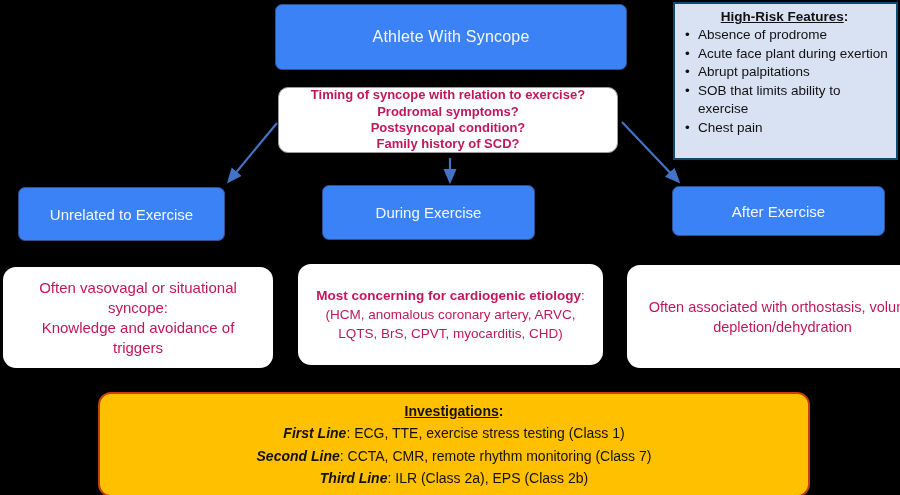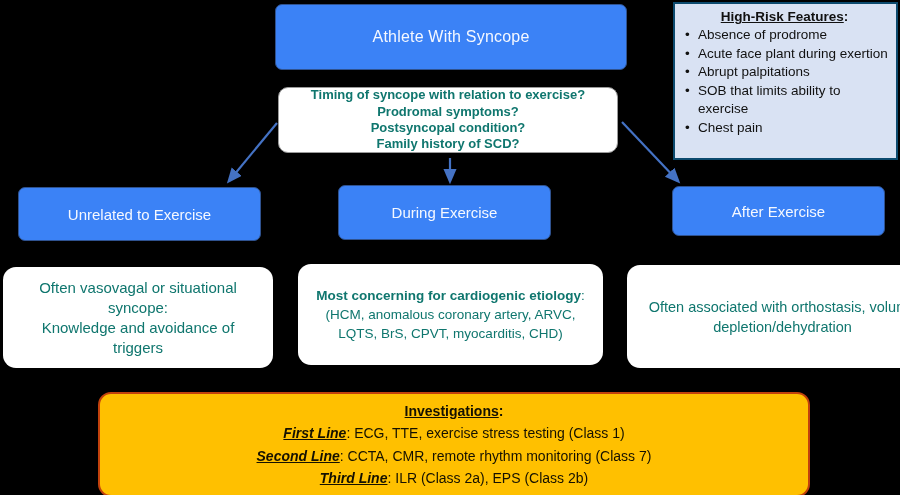--- a/index.html
+++ b/index.html
@@ -8,25 +8,25 @@
     font-family:"Liberation Sans",sans-serif;overflow:hidden;
   }
   .box{position:absolute;box-sizing:border-box;display:flex;flex-direction:column;
        align-items:center;justify-content:center;text-align:center;}
   
   .blue-node{
     background:#3b82f6;border:1.5px solid #2F528F;color:#F5F8FF;
     border-radius:7px;
   }
   .node-top{left:275px;top:4px;width:352px;height:66px;font-size:16px;letter-spacing:.2px;}
-  .b-unrelated{left:18px;top:187px;width:243px;height:54px;font-size:15px;}
-  .b-during{left:338px;top:185px;width:213px;height:55px;font-size:15px;}
+  .b-unrelated{left:18px;top:187px;width:207px;height:54px;font-size:15px;}
+  .b-during{left:322px;top:185px;width:213px;height:55px;font-size:15px;}
   .b-after{left:672px;top:186px;width:213px;height:50px;font-size:15px;}
   
-  .white-box{background:#FFFFFF;color:#0f766e;border-radius:13px;}
+  .white-box{background:#FFFFFF;color:#be185d;border-radius:13px;}
   .q-box{
     left:278px;top:87px;width:340px;height:66px;border-radius:10px;
     border:1.5px solid #9a9a9a;font-weight:bold;font-size:13px;line-height:16.4px;
   }
   .w-left{left:3px;top:267px;width:270px;height:101px;font-size:15px;line-height:20px;padding:0 14px;}
   .w-mid{left:298px;top:264px;width:305px;height:101px;font-size:13.5px;line-height:19px;padding:0 9px;}
   .w-right{left:627px;top:265px;width:311px;height:103px;font-size:14.5px;line-height:20px;padding:0 10px;}
   .w-mid .lead{font-weight:bold;}
   .w-mid .lead .colon{font-weight:normal;}
   
@@ -41,21 +41,21 @@
   .hr-list li{position:relative;padding-left:17px;}
   .hr-list li::before{content:"•";position:absolute;left:4px;top:0;}
   
   .inv-box{
     left:98px;top:392px;width:712px;height:105px;background:#FFC000;
     border:2px solid #c2410c;border-radius:13px;color:#151100;
     font-size:14px;line-height:22.4px;
   }
   .inv-title{font-weight:bold;}
   .inv-title .u{text-decoration:underline;}
-  .inv-label{font-weight:bold;font-style:italic;text-decoration:underline;}
+  .inv-label{font-weight:bold;font-style:italic;}
   
   .arrows{position:absolute;left:0;top:0;pointer-events:none;}
   .arrows line{stroke:#4472C4;stroke-width:2.2;}
 </style>
 </head>
 <body>
 
 <div id="canvas">
 
   <svg class="arrows" width="900" height="495" viewBox="0 0 900 495">

